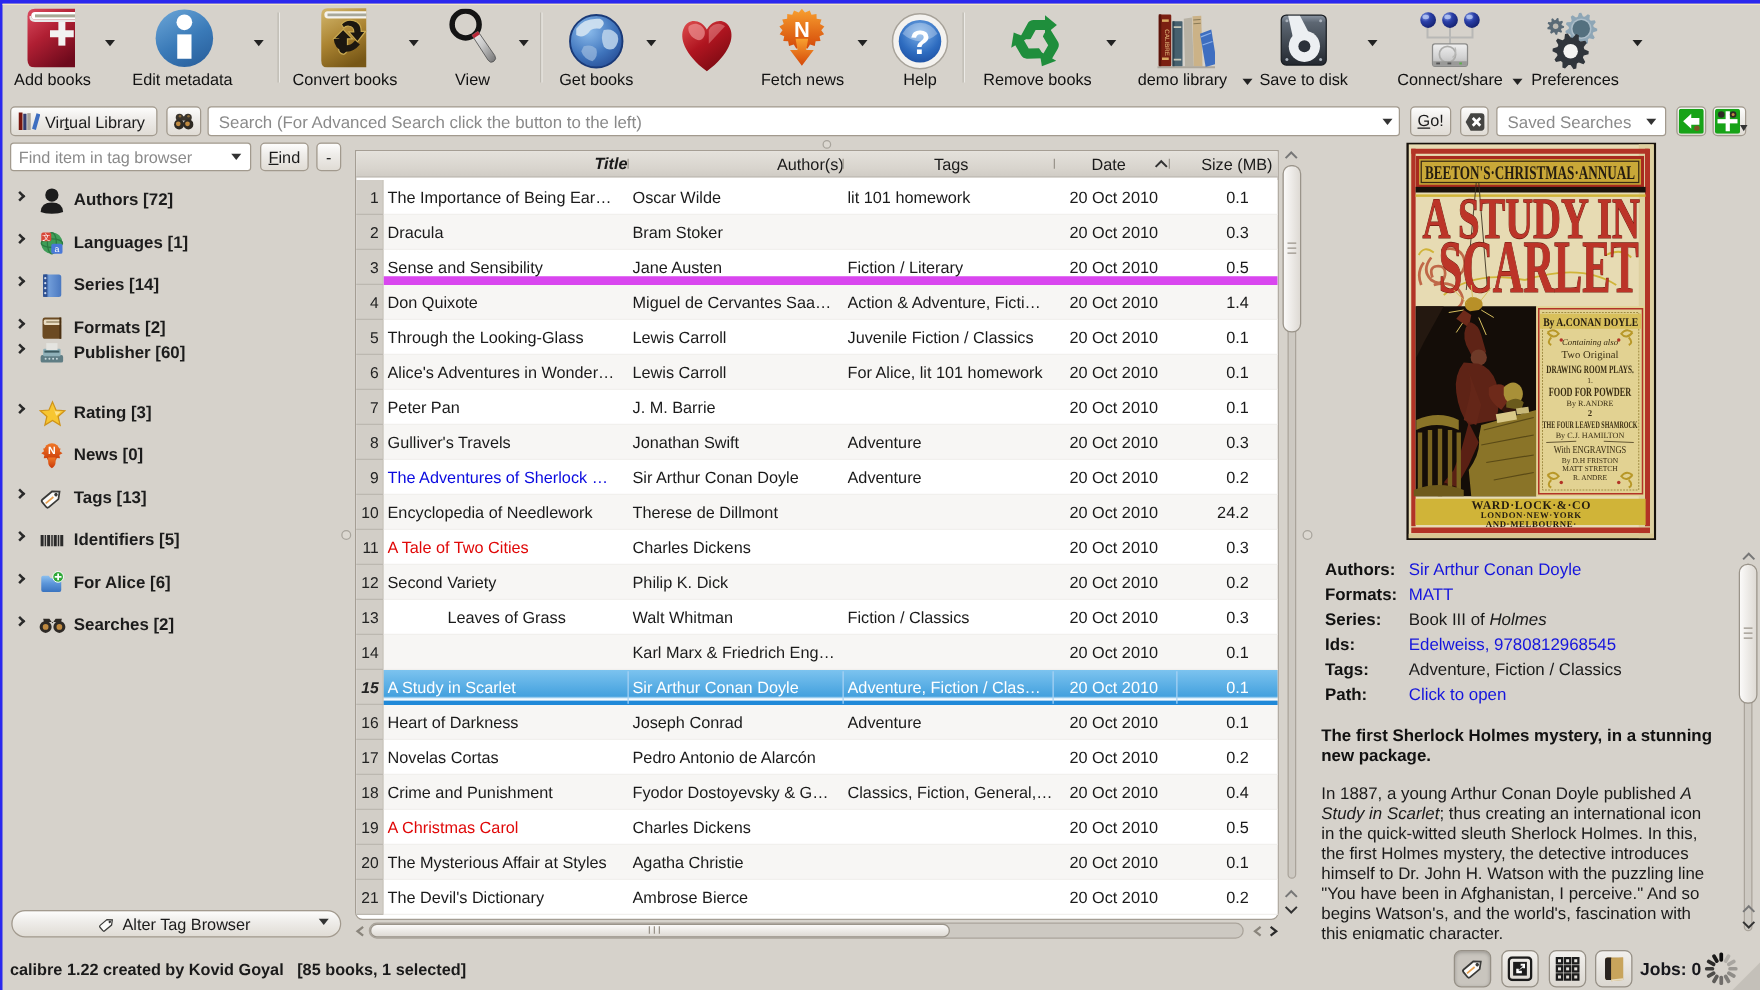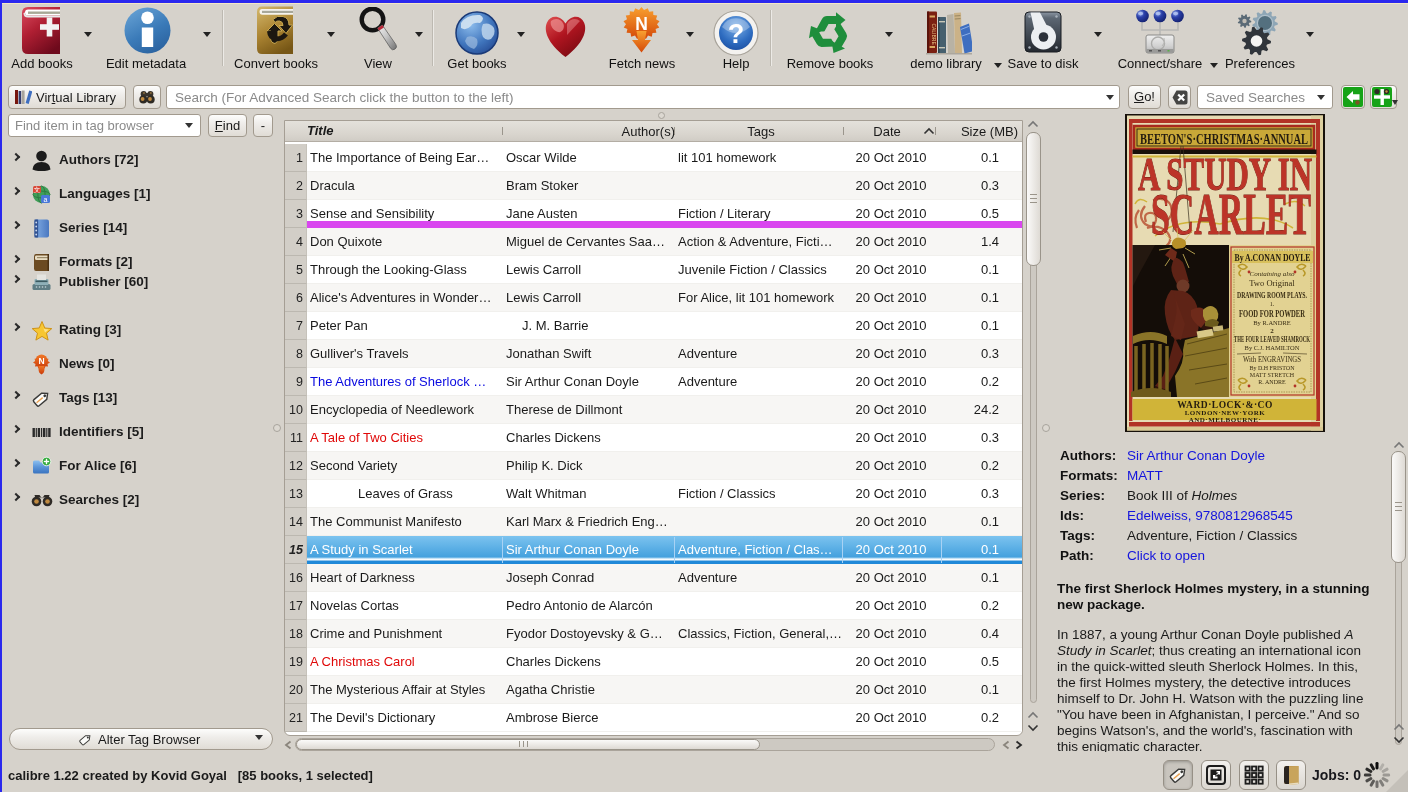--- a/index.html
+++ b/index.html
@@ -487,21 +487,21 @@
    <path d="M4 6.5 L14 6.5 L18.5 10.5 L14 14.5 L4 14.5 Q2.5 14.5 2.5 13 L2.5 8 Q2.5 6.5 4 6.5 Z" fill="#fbfbf9" stroke="#3a3a38" stroke-width="1.4"></path>
    <circle cx="14.8" cy="10.5" r="1.4" fill="#3a3a38"></circle>
   </g>
 </svg>
 <div class="abs" style="left:98px;top:732px;font-size:13px;color:#1a1a1a">Alter Tag Browser</div>
 <div class="combo-arr" style="left:255px;top:735px"></div>
 <div class="abs" style="left:273px;top:424px;width:8px;height:8px;border-radius:50%;background:#dcd8d1;border:1px solid #a8a49c"></div>
 
 <div class="abs" style="left:284px;top:120px;width:739px;height:616px;background:#fff;border:1px solid #a59e94;border-radius:0 0 6px 6px"></div>
 <div class="abs" style="left:285px;top:121px;width:737px;height:21px;background:linear-gradient(#e4e1db,#d8d4cd 70%,#d0ccc5);border-bottom:1px solid #b3ada4"></div>
-<div class="abs" style="left:307px;top:120px;width:195px;height:22px;line-height:22px;text-align:left;font-weight:bold;font-style:italic;font-size:13px">Title</div>
+<div class="abs" style="left:307px;top:120px;width:195px;height:22px;line-height:22px;text-align:right;font-weight:bold;font-style:italic;font-size:13px">Title</div>
 <div class="abs" style="left:503px;top:120px;width:172px;height:24px;line-height:24px;text-align:right;font-size:13px">Author(s)</div>
 <div class="abs" style="left:675px;top:120px;width:172px;height:24px;line-height:24px;text-align:center;font-size:13px">Tags</div>
 <div class="abs" style="left:843px;top:120px;width:88px;height:24px;line-height:24px;text-align:center;font-size:13px">Date</div>
 <svg class="abs" style="left:923px;top:127px" width="12" height="8" viewBox="0 0 12 8">
     <path d="M1.5 6.5 L6 2 L10.5 6.5" fill="none" stroke="#333" stroke-width="1.6"></path>
   </svg>
 <div class="abs" style="left:942px;top:120px;width:76px;height:24px;line-height:24px;text-align:right;font-size:13px">Size (MB)</div>
 <div class="abs" style="left:502px;top:127px;width:1px;height:8px;background:#9a958c"></div>
 <div class="abs" style="left:674px;top:127px;width:1px;height:8px;background:#9a958c"></div>
 <div class="abs" style="left:843px;top:127px;width:1px;height:8px;background:#9a958c"></div>
@@ -551,21 +551,21 @@
 <div class="row" style="top:284px;background:#f7f6f4;border-bottom:1px solid #f1f0ed">
     <div class="cell" style="left:3px;width:190px;">Alice's Adventures in Wonder…</div>
     <div class="cell" style="left:199px;width:168px">Lewis Carroll</div>
     <div class="cell" style="left:371px;width:164px">For Alice, lit 101 homework</div>
     <div class="cell" style="left:536px;width:96px;text-align:center">20 Oct 2010</div>
     <div class="cell" style="left:635px;width:57px;text-align:right">0.1</div>
   </div>
 <div class="rn" style="top:312px;">7</div>
 <div class="row" style="top:312px;background:#ffffff;border-bottom:1px solid #f1f0ed">
     <div class="cell" style="left:3px;width:190px;">Peter Pan</div>
-    <div class="cell" style="left:215px;width:168px">J. M. Barrie</div>
+    <div class="cell" style="left:199px;width:168px">J. M. Barrie</div>
     <div class="cell" style="left:371px;width:164px"></div>
     <div class="cell" style="left:536px;width:96px;text-align:center">20 Oct 2010</div>
     <div class="cell" style="left:635px;width:57px;text-align:right">0.1</div>
   </div>
 <div class="rn" style="top:340px;">8</div>
 <div class="row" style="top:340px;background:#f7f6f4;border-bottom:1px solid #f1f0ed">
     <div class="cell" style="left:3px;width:190px;">Gulliver's Travels</div>
     <div class="cell" style="left:199px;width:168px">Jonathan Swift</div>
     <div class="cell" style="left:371px;width:164px">Adventure</div>
     <div class="cell" style="left:536px;width:96px;text-align:center">20 Oct 2010</div>
@@ -606,21 +606,20 @@
 <div class="rn" style="top:480px;">13</div>
 <div class="row" style="top:480px;background:#ffffff;border-bottom:1px solid #f1f0ed">
     <div class="cell" style="left:3px;width:190px;margin-left:48px;">Leaves of Grass</div>
     <div class="cell" style="left:199px;width:168px">Walt Whitman</div>
     <div class="cell" style="left:371px;width:164px">Fiction / Classics</div>
     <div class="cell" style="left:536px;width:96px;text-align:center">20 Oct 2010</div>
     <div class="cell" style="left:635px;width:57px;text-align:right">0.3</div>
   </div>
 <div class="rn" style="top:508px;">14</div>
 <div class="row" style="top:508px;background:#f7f6f4;border-bottom:1px solid #f1f0ed">
-    <div class="cell" style="left:3px;width:190px;">The Communist Manifesto</div>
     <div class="cell" style="left:199px;width:168px">Karl Marx &amp; Friedrich Eng…</div>
     <div class="cell" style="left:371px;width:164px"></div>
     <div class="cell" style="left:536px;width:96px;text-align:center">20 Oct 2010</div>
     <div class="cell" style="left:635px;width:57px;text-align:right">0.1</div>
   </div>
 <div class="rn" style="top:536px;font-weight:bold;font-style:italic;">15</div>
 <div class="row" style="top:536px;background:linear-gradient(to bottom,#7cc3ef 0px,#44a1de 21px,#eef8ff 23px,#ffffff 24px,#2089d8 25px,#2089d8 28px)">
     <div class="cell" style="left:3px;width:190px;color:#fff">A Study in Scarlet</div>
     <div class="cell" style="left:199px;width:168px;color:#fff">Sir Arthur Conan Doyle</div>
     <div class="cell" style="left:371px;width:164px;color:#fff">Adventure, Fiction / Clas…</div>

